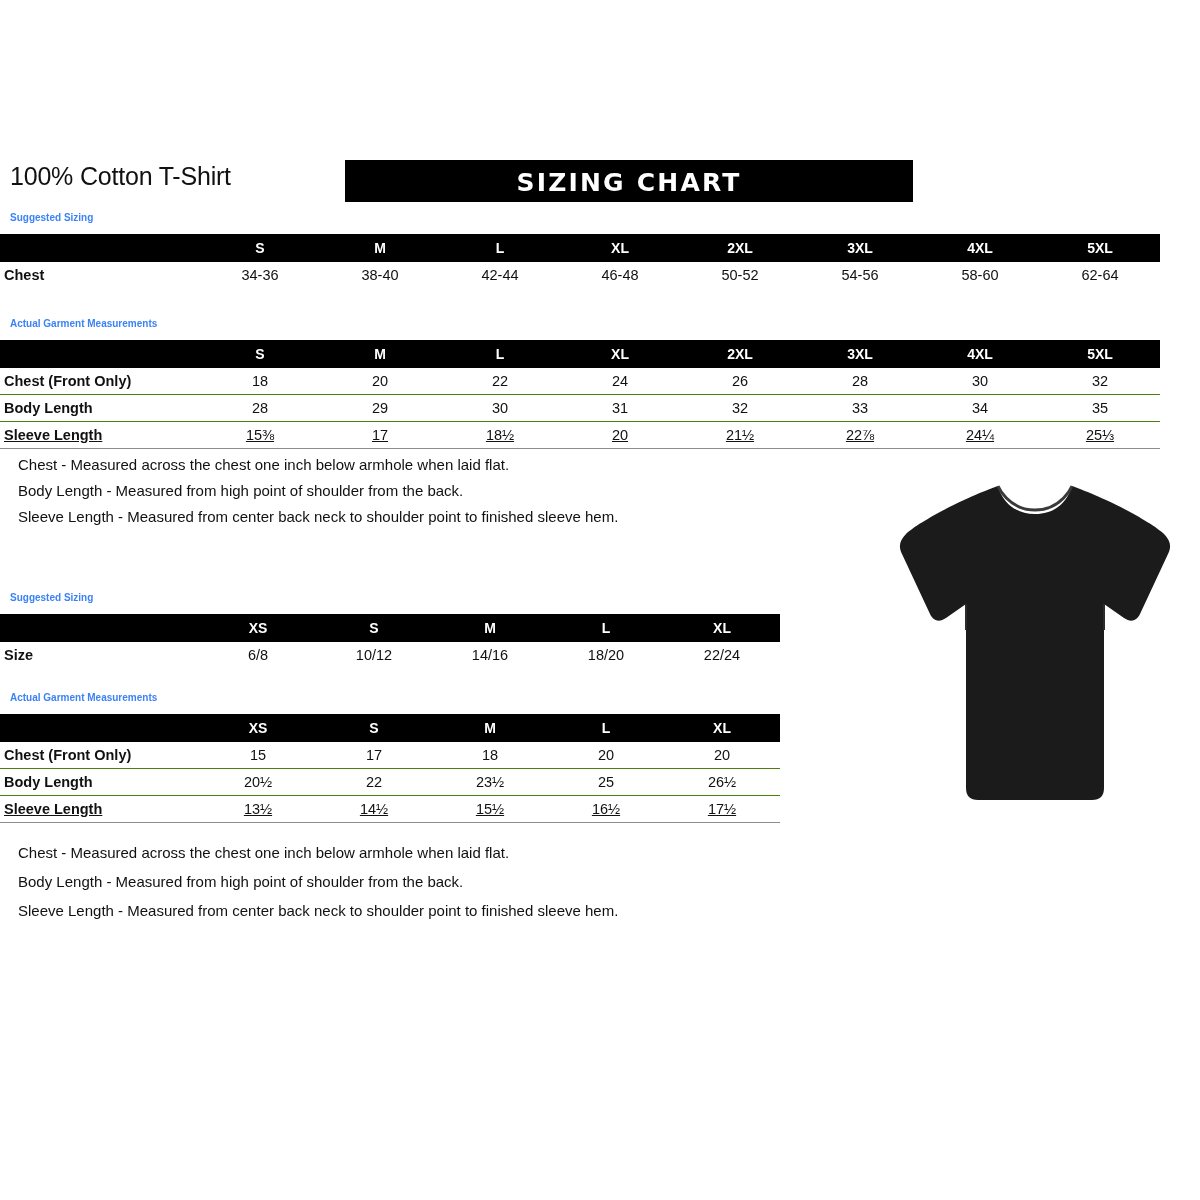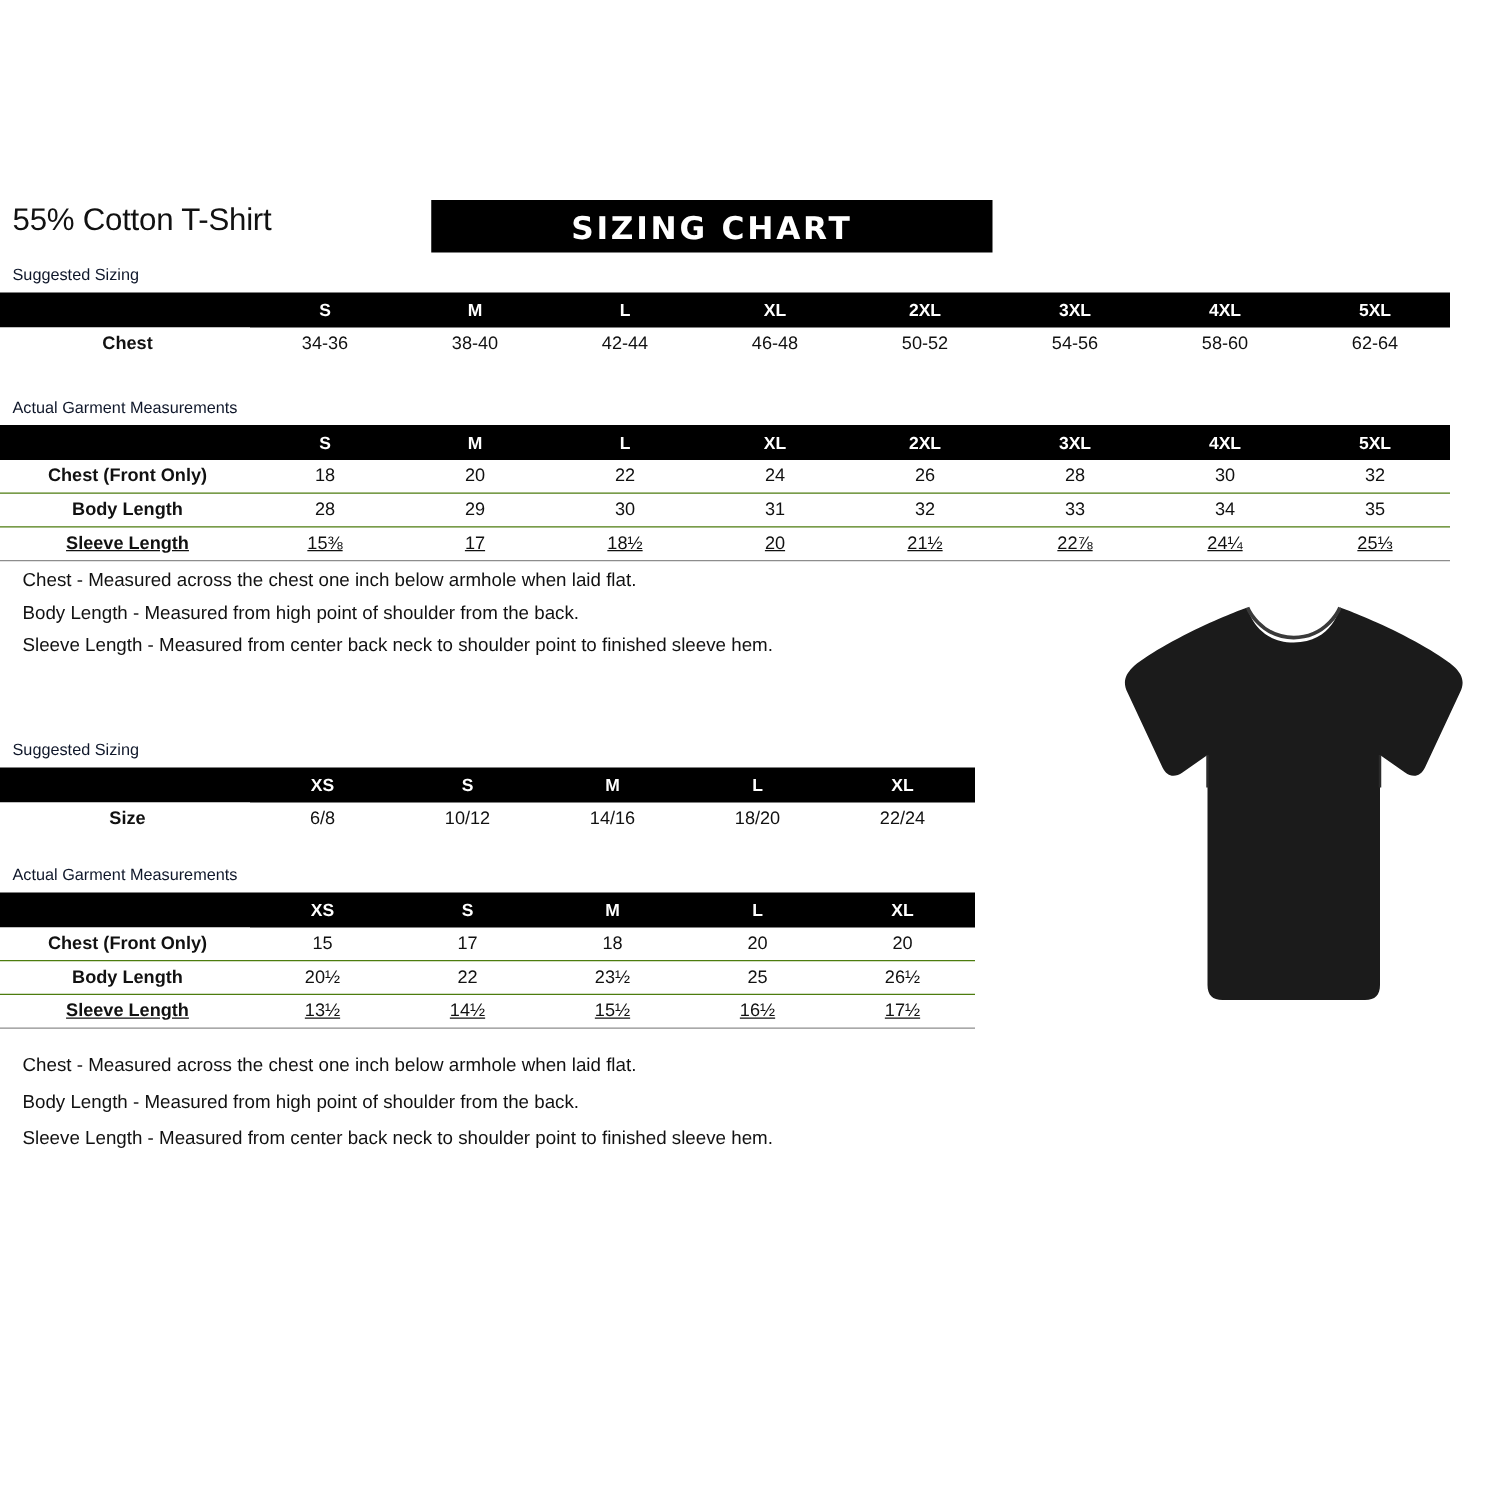--- a/index.html
+++ b/index.html
@@ -36,43 +36,43 @@
     top: 2px;
     font-size: 25px;
     font-weight: 400;
     letter-spacing: -0.2px;
     white-space: nowrap;
   }
   .sizing-banner {
     position: absolute;
     left: 335px;
     top: 0px;
-    width: 449px;
+    width: 568px;
     height: 42px;
     background: #000000;
   }
   .sizing-banner span {
     position: absolute;
     left: 0;
     right: 0;
     top: 8px;
     text-align: center;
     color: #ffffff;
     font-size: 25px;
     font-weight: 700;
     letter-spacing: 2.2px;
     font-family: "DejaVu Sans", sans-serif;
   }
 
   
   .sec-label {
     position: absolute;
-    font-size: 13px;
-    font-weight: 400;
-    color: #0f172a;
+    font-size: 10px;
+    font-weight: 700;
+    color: #3b82f6;
     white-space: nowrap;
   }
 
   
   table.sz {
     position: absolute;
     border-collapse: collapse;
     table-layout: fixed;
   }
   table.sz td, table.sz th {
@@ -89,21 +89,21 @@
     color: #ffffff;
     font-weight: 700;
     font-size: 14px;
     height: 28px;
   }
   table.sz thead th.rowhdr {
     background: #000000;
     text-align: left;
   }
   table.sz tbody td.rowhdr {
-    text-align: center;
+    text-align: left;
     font-weight: 700;
     font-size: 14.5px;
     padding-left: 4px;
     background: #ffffff;
   }
   table.sz.bordered tbody tr {
     border-bottom: 1px solid #4d7c0f;
   }
   table.sz.bordered tbody tr:last-child {
     border-bottom: 1px solid #8d8d8d;
@@ -136,21 +136,21 @@
     width: 290px;
     height: 340px;
   }
 </style>
 </head>
 <body>
 
 <div class="page">
 
   <div class="header-row">
-    <div class="main-title">55% Cotton T-Shirt</div>
+    <div class="main-title">100% Cotton T-Shirt</div>
     <div class="sizing-banner">
       <span>SIZING CHART</span>
     </div>
   </div>
 
   <div class="sec-label" style="left:10px; top:212px;">Suggested Sizing</div>
 
   <table class="sz" id="adult-suggested" style="left:0px; top:234px; width:1160px;">
     <colgroup>
       <col style="width:200px">

